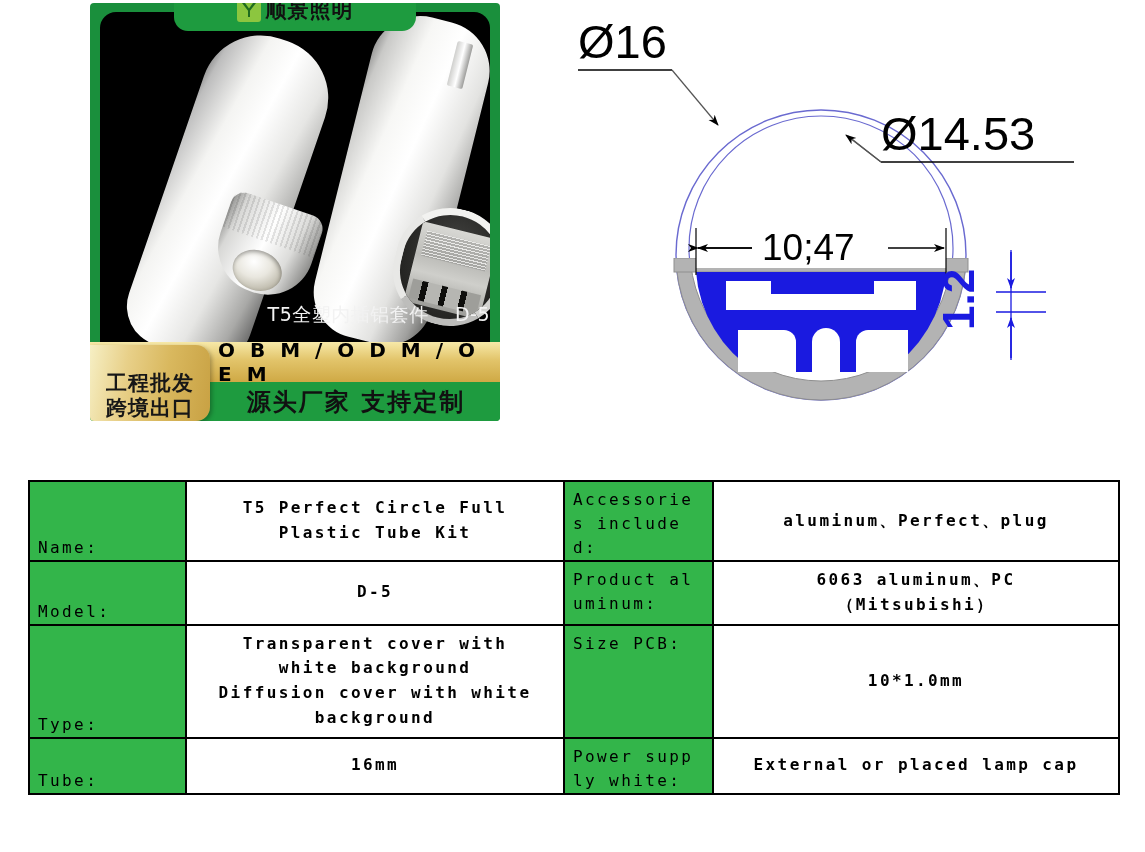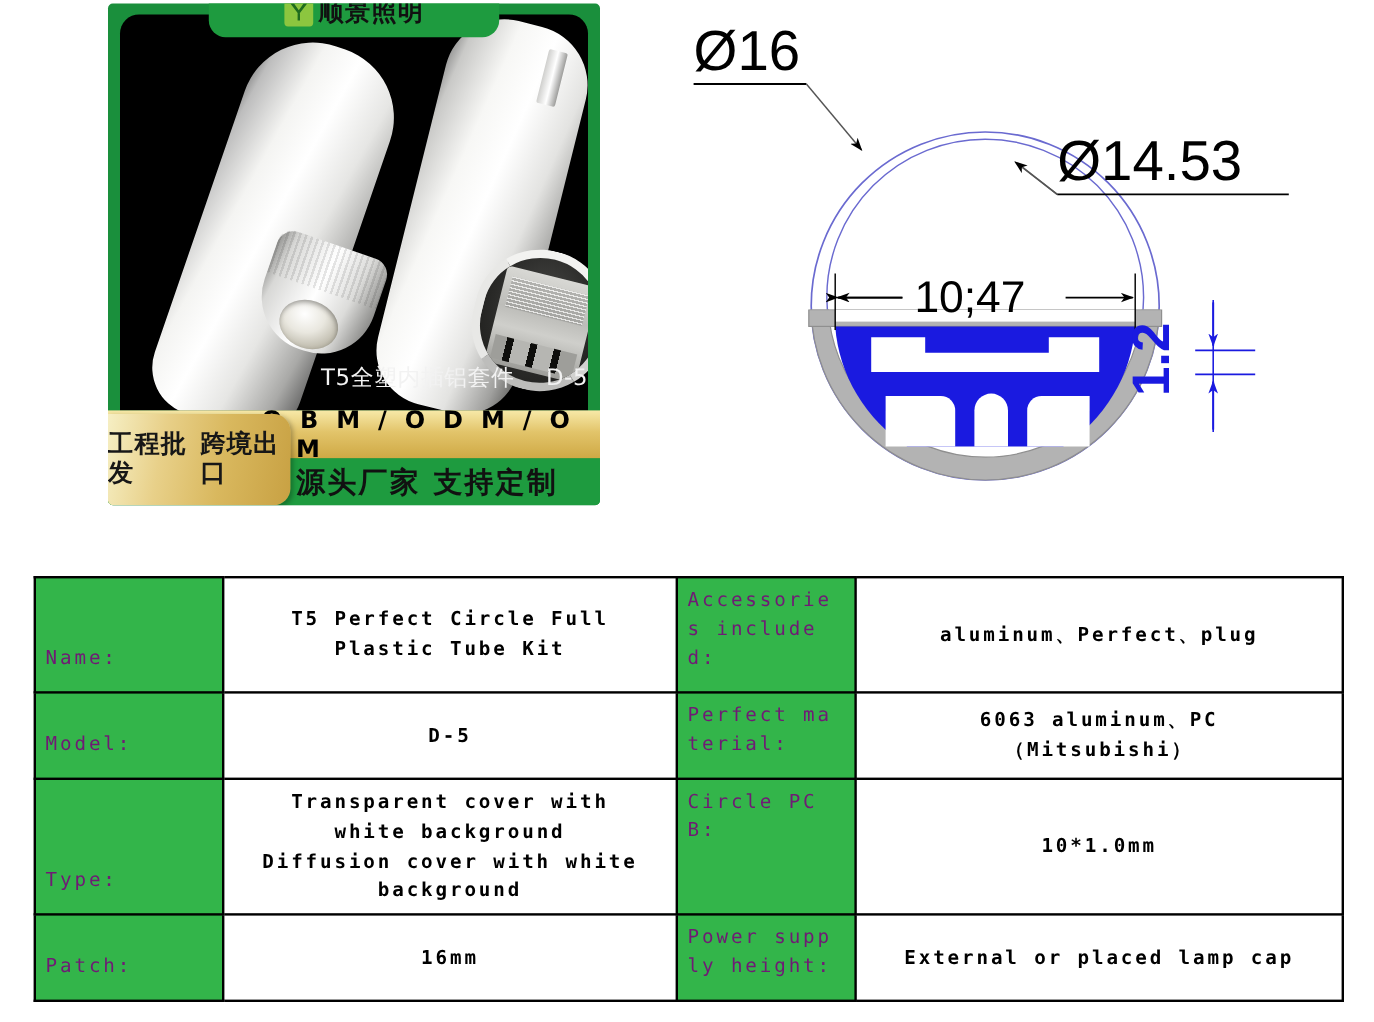--- a/index.html
+++ b/index.html
@@ -126,25 +126,25 @@
     font-family:"DejaVu Sans",sans-serif;font-weight:bold;font-size:20px;
     color:#000000;letter-spacing:4px;
   }
   .banner-slogan{
     position:absolute;left:122px;top:40px;width:288px;height:39px;
     display:flex;align-items:center;justify-content:center;
     font-family:"DejaVu Sans",sans-serif;font-weight:bold;font-size:24px;
     color:#111;letter-spacing:2px;white-space:pre;
   }
   .ribbon{
-    position:absolute;left:0;top:3px;width:152px;height:76px;
+    position:absolute;left:0;top:3px;width:120px;height:76px;
     background:linear-gradient(100deg,#f6efc4 0%,#e8d089 30%,#d9b85e 62%,#c8a143 100%);
     border-radius:0 14px 14px 0;
     box-shadow:2px 2px 4px rgba(0,0,0,.28);
-    display:flex;flex-direction:row;align-items:center;justify-content:flex-start;
+    display:flex;flex-direction:column;align-items:center;justify-content:flex-end;
     gap:2px;
   }
   .ribbon span{
     font-family:"DejaVu Sans",sans-serif;font-weight:bold;font-size:21px;
     color:#171717;letter-spacing:1px;line-height:1.12;
   }
 
   
   .drawing{position:absolute;left:556px;top:0;width:585px;height:430px;}
   .drawing svg{display:block;}
@@ -156,22 +156,22 @@
     table-layout:fixed;
   }
   .spec-table td{
     border:2px solid #000;
     font-family:"DejaVu Sans Mono","Liberation Mono",monospace;
     font-size:16px;
     letter-spacing:2.4px;
     padding:0;
   }
   td.lbl{
-    background:#33b54a;color:#701a75;
-    padding:6px 8px 16px 8px;
+    background:#33b54a;color:#000000;
+    padding:6px 8px 0 8px;
     font-weight:normal;
     word-break:break-all;
     line-height:1.5;
   }
   td.lbl.v-bottom{vertical-align:bottom;}
   td.lbl.v-top{vertical-align:top;}
   td.val{
     background:#ffffff;color:#000000;
     text-align:center;vertical-align:middle;
     padding:6px 4px;white-space:pre-line;line-height:1.55;
@@ -321,35 +321,35 @@
       <tr>
         <td class="lbl v-bottom">Name:</td>
         <td class="val">T5 Perfect Circle Full
 Plastic Tube Kit</td>
         <td class="lbl v-top">Accessories included:</td>
         <td class="val">aluminum、Perfect、plug</td>
       </tr>
       <tr>
         <td class="lbl v-bottom">Model:</td>
         <td class="val">D-5</td>
-        <td class="lbl v-top">Perfect material:</td>
+        <td class="lbl v-top">Product aluminum:</td>
         <td class="val">6063 aluminum、PC
 （Mitsubishi）</td>
       </tr>
       <tr>
         <td class="lbl v-bottom">Type:</td>
         <td class="val">Transparent cover with
 white background
 Diffusion cover with white
 background</td>
-        <td class="lbl v-top">Circle PCB:</td>
+        <td class="lbl v-top">Size PCB:</td>
         <td class="val">10*1.0mm</td>
       </tr>
       <tr>
-        <td class="lbl v-bottom">Patch:</td>
+        <td class="lbl v-bottom">Tube:</td>
         <td class="val">16mm</td>
-        <td class="lbl v-top">Power supply height:</td>
+        <td class="lbl v-top">Power supply white:</td>
         <td class="val">External or placed lamp cap</td>
       </tr>
     </tbody>
   </table>
 
 </div>
 
 </body></html>

